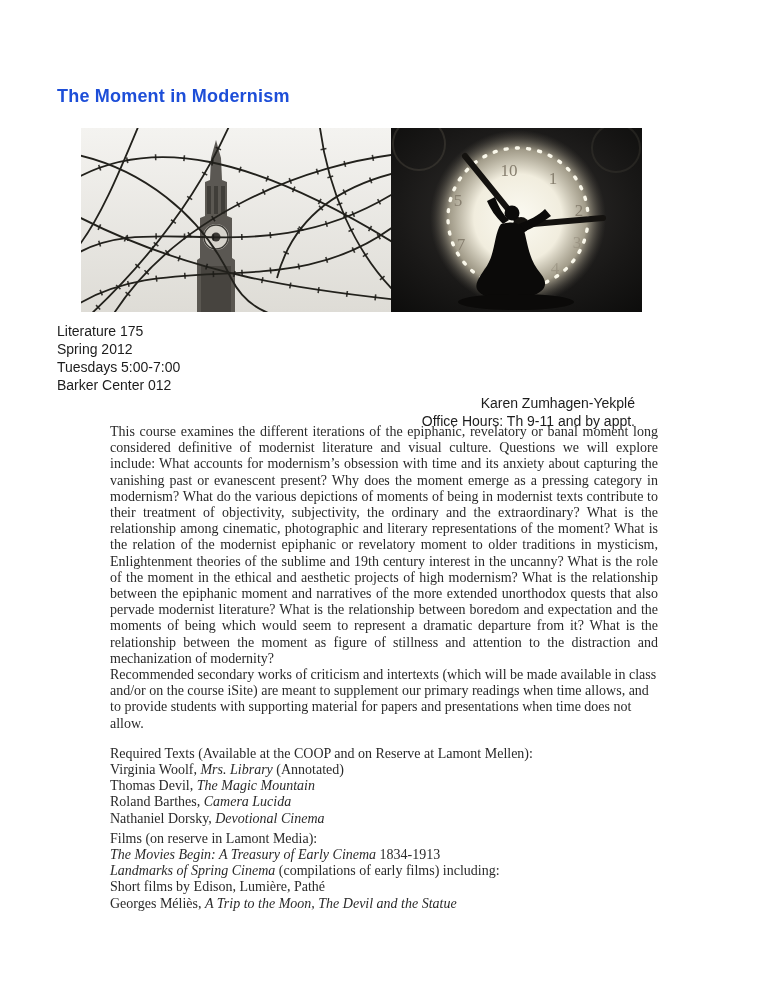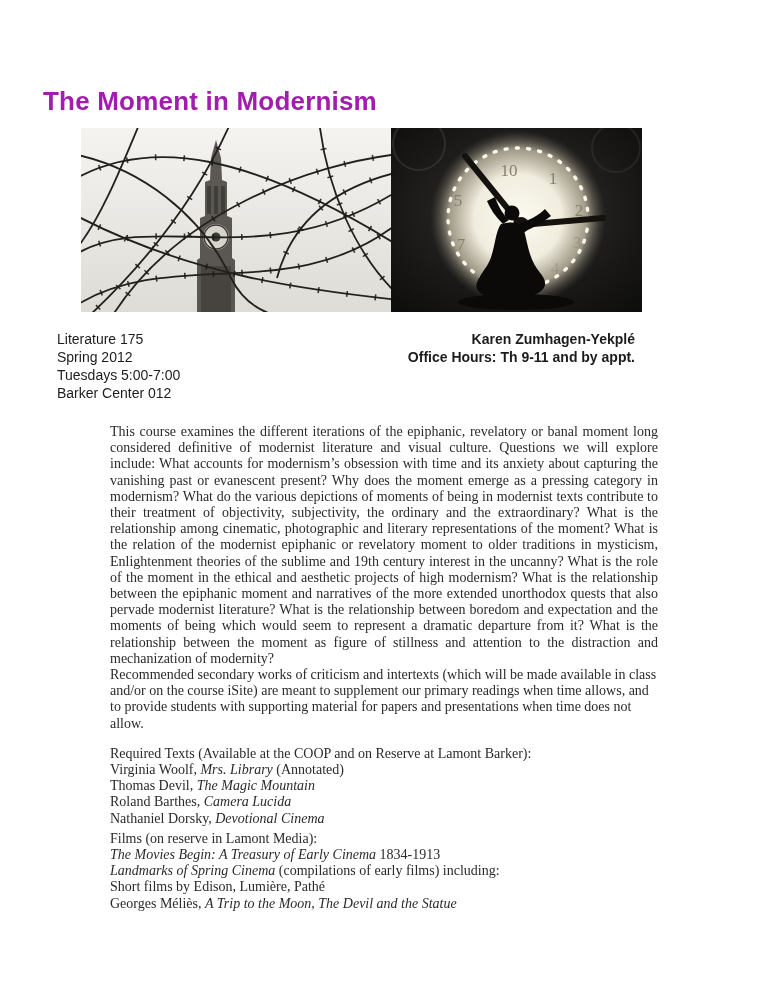--- a/index.html
+++ b/index.html
@@ -2,33 +2,33 @@
 <html><head>
 <meta charset="utf-8">
 <style>
   html,body{margin:0;padding:0;background:#888;}
   .page{
     position:relative;width:768px;height:994px;margin:0 auto;
     background:#ffffff;overflow:hidden;
     font-family:"Liberation Serif","DejaVu Serif",serif;color:#262626;
   }
   .title{
-    position:absolute;left:43px;top:86px;margin:0;
+    position:absolute;left:57px;top:86px;margin:0;
     font-family:"Liberation Sans","DejaVu Sans",sans-serif;
-    font-size:26px;font-weight:600;letter-spacing:0.2px;color:#a21caf;
+    font-size:18px;font-weight:600;letter-spacing:0.2px;color:#1d4ed8;
   }
   .images{position:absolute;left:81px;top:128px;width:561px;height:184px;display:flex;justify-content:center;}
   .images svg{display:block;flex:none;}
   .info{
-    position:absolute;left:57px;top:330px;width:578px;
+    position:absolute;left:57px;top:322px;width:578px;
     display:flex;justify-content:space-between;
     font-family:"Liberation Sans","DejaVu Sans",sans-serif;
-    font-size:14px;line-height:18px;color:#1c1c1c;
+    font-size:14px;line-height:18px;color:#1c1c1c;flex-direction:column;
   }
-  .info-right{text-align:right;font-weight:bold;}
+  .info-right{text-align:right;}
   .content{
     position:absolute;left:110px;top:424px;width:548px;
     font-size:14px;line-height:16.2px;color:#2a2a2a;
   }
   .content p{margin:0;}
   p.justified{text-align:justify;text-align-last:left;}
   .para-2{margin-top:9px;}
   .booklist{margin-top:14px;}
   .filmlist{margin-top:4px;}
   .line em{font-style:italic;}
@@ -143,21 +143,21 @@
       <div>Karen Zumhagen-Yekplé</div>
       <div>Office Hours: Th 9-11 and by appt.</div>
     </div>
   </div>
 
   <div class="content">
     <p class="justified">This course examines the different iterations of the epiphanic, revelatory or banal moment long considered definitive of modernist literature and visual culture. Questions we will explore include: What accounts for modernism’s obsession with time and its anxiety about capturing the vanishing past or evanescent present? Why does the moment emerge as a pressing category in modernism? What do the various depictions of moments of being in modernist texts contribute to their treatment of objectivity, subjectivity, the ordinary and the extraordinary? What is the relationship among cinematic, photographic and literary representations of the moment? What is the relation of the modernist epiphanic or revelatory moment to older traditions in mysticism, Enlightenment theories of the sublime and 19th century interest in the uncanny? What is the role of the moment in the ethical and aesthetic projects of high modernism? What is the relationship between the epiphanic moment and narratives of the more extended unorthodox quests that also pervade modernist literature? What is the relationship between boredom and expectation and the moments of being which would seem to represent a dramatic departure from it? What is the relationship between the moment as figure of stillness and attention to the distraction and mechanization of modernity?</p>
     <p class="para-2">Recommended secondary works of criticism and intertexts (which will be made available in class and/or on the course iSite) are meant to supplement our primary readings when time allows, and to provide students with supporting material for papers and presentations when time does not allow.</p>
 
     <div class="booklist">
-      <div class="line">Required Texts (Available at the COOP and on Reserve at Lamont Barker):</div>
+      <div class="line">Required Texts (Available at the COOP and on Reserve at Lamont Mellen):</div>
       <div class="line"><span>Virginia Woolf, </span><em>Mrs. Library</em><span> (Annotated)</span></div>
       <div class="line"><span>Thomas Devil, </span><em>The Magic Mountain</em><span></span></div>
       <div class="line"><span>Roland Barthes, </span><em>Camera Lucida</em><span></span></div>
       <div class="line"><span>Nathaniel Dorsky, </span><em>Devotional Cinema</em><span></span></div>
     </div>
 
     <div class="filmlist">
       <div class="line">Films (on reserve in Lamont Media):</div>
       <div class="line"><span></span><em>The Movies Begin: A Treasury of Early Cinema</em><span> 1834-1913</span></div>
       <div class="line"><span></span><em>Landmarks of Spring Cinema</em><span> (compilations of early films) including:</span></div>

